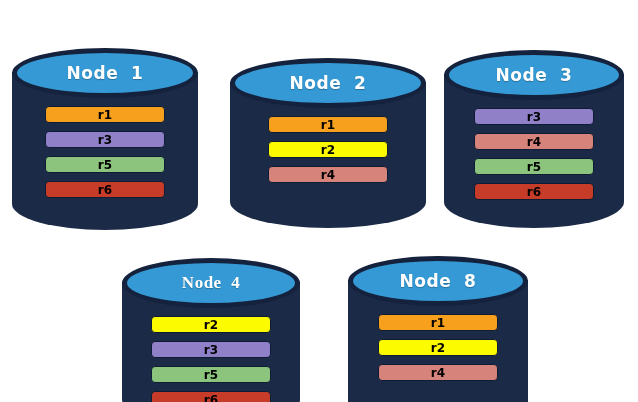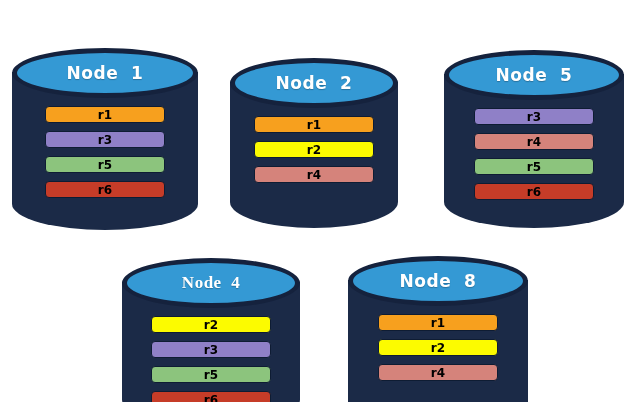--- a/index.html
+++ b/index.html
@@ -14,21 +14,21 @@
     height: 402px;
     background: var(--bg, #ffffff);
     overflow: hidden;
     margin-top: 40px;
   }
   .node {
     position: absolute;
   }
   
   .node-pos-1 { left: 12px;  top: 8px;   width: 186px; height: 182px; }
-  .node-pos-2 { left: 230px; top: 18px;  width: 168px; height: 170px; }
+  .node-pos-2 { left: 230px; top: 18px;  width: 196px; height: 170px; }
   .node-pos-3 { left: 444px; top: 10px;  width: 180px; height: 178px; }
   .node-pos-4 { left: 122px; top: 218px; width: 178px; height: 168px; }
   .node-pos-5 { left: 348px; top: 216px; width: 180px; height: 172px; }
 
   .cyl-body {
     position: absolute;
     left: 0; right: 0;
     top: 24px; bottom: 0;
     background: var(--cyl-body, #1B2A47);
     border-radius: 0 0 50% 50% / 0 0 26px 26px;
@@ -119,21 +119,21 @@
           <span class="replica-label" style="color: rgb(0, 0, 0);">r2</span>
         </div>
         <div class="replica" style="background: rgb(213, 131, 123);">
           <span class="replica-label" style="color: rgb(0, 0, 0);">r4</span>
         </div>
       </div>
   </div>
     <div class="node node-pos-3">
     <div class="cyl-body"></div>
     <div class="cyl-top">
-      <span class="node-label" style="color: rgb(255, 255, 255);">Node  5</span>
+      <span class="node-label" style="color: rgb(255, 255, 255);">Node  3</span>
     </div>
     <div class="replica-list">
         <div class="replica" style="background: rgb(143, 128, 199);">
           <span class="replica-label" style="color: rgb(0, 0, 0);">r3</span>
         </div>
         <div class="replica" style="background: rgb(213, 131, 123);">
           <span class="replica-label" style="color: rgb(0, 0, 0);">r4</span>
         </div>
         <div class="replica" style="background: rgb(140, 196, 125);">
           <span class="replica-label" style="color: rgb(0, 0, 0);">r5</span>

